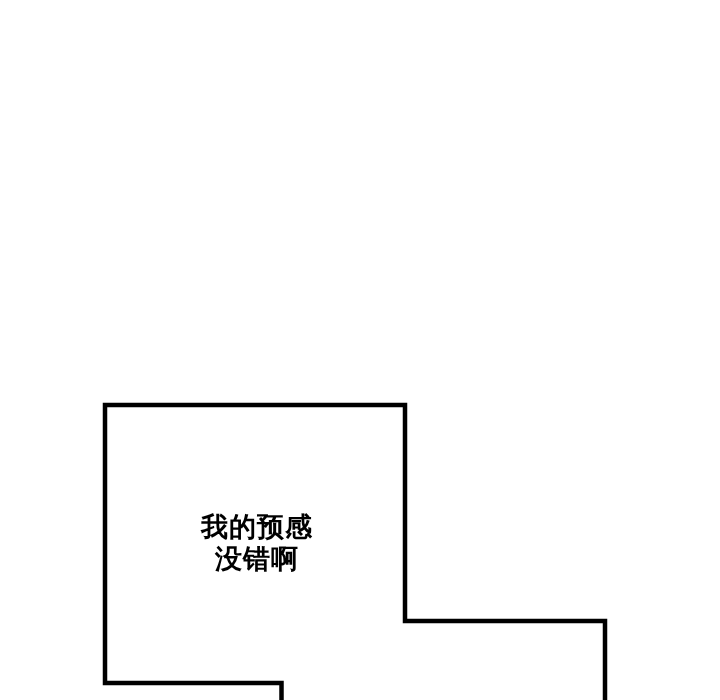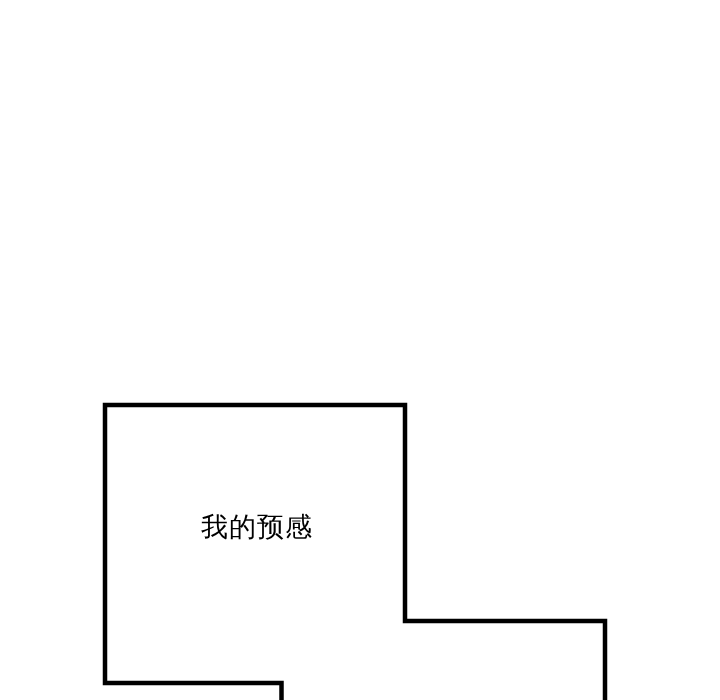--- a/index.html
+++ b/index.html
@@ -33,28 +33,30 @@
     text-align: center;
     color: #000000;
     font-size: 27px;
     line-height: 32px;
     font-weight: 500;
     letter-spacing: 1px;
     white-space: nowrap;
   }
   .dialogue-line {
     display: block;
+    font-weight: bold;
   }
 </style>
 </head>
 <body>
 
 <div class="comic-page">
 
   <svg class="panel-outline" width="720" height="700" viewBox="0 0 720 700" xmlns="http://www.w3.org/2000/svg" aria-hidden="true">
     <path d="M 281.5 702 L 281.5 683 L 105 683 L 105 405 L 405 405 L 405 621 L 605 621 L 605 702" fill="none" stroke="#000000" stroke-width="4.5" stroke-linejoin="miter" stroke-linecap="butt"></path>
   </svg>
 
   <div class="dialogue">
     <span class="dialogue-line">我的预感</span>
+    <span class="dialogue-line">没错啊</span>
   </div>
 
 </div>
 
 </body></html>

